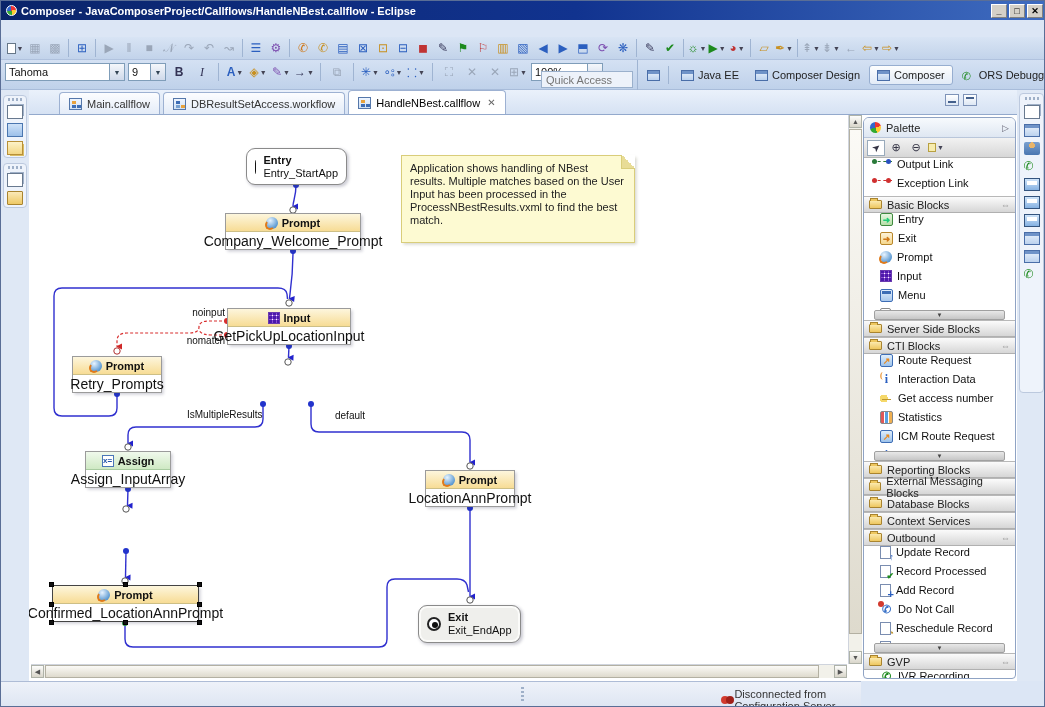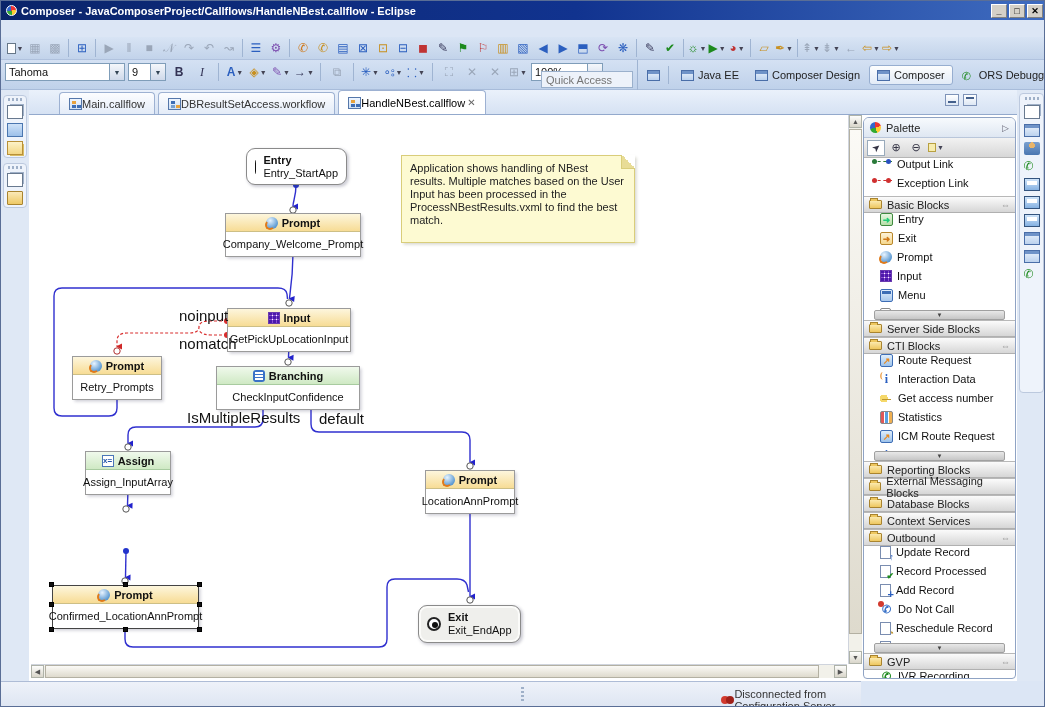--- a/index.html
+++ b/index.html
@@ -46,21 +46,21 @@
   .strip-group{background:#eef3fb;border:1px solid #bcc9de;border-radius:4px;width:24px;padding:2px 0;display:flex;flex-direction:column;align-items:center;gap:4px;}
   .dots{width:14px;height:3px;background:repeating-linear-gradient(90deg,#9fb0c8 0 2px,transparent 2px 4px);}
   .si{width:16px;height:14px;position:relative;}
   .si-restore{border:1px solid #68798f;background:#fff;box-shadow:2px -2px 0 -1px #9fb0c8;}
   .si-hier{background:linear-gradient(#cfe2f8,#9cc0ea);border:1px solid #4a76b0;}
   .si-pages{background:linear-gradient(#fdf2c8,#f3d784);border:1px solid #b89038;box-shadow:2px 2px 0 -1px #d9bc62;}
   .si-folder{background:linear-gradient(#fbe9b8,#eec965);border:1px solid #a9842f;border-radius:1px;}
 
   
   .tabbar{left:28px;top:89px;width:988px;height:25px;background:linear-gradient(#eaf1fb,#d6e2f3);border-bottom:1px solid #93a9cc;display:flex;align-items:flex-end;padding-left:30px;}
-  .etab{display:flex;align-items:center;height:22px;padding:0 9px;border:1px solid #9db1d2;border-bottom:none;border-radius:4px 4px 0 0;background:linear-gradient(#fcfdff,#e4ecf8);margin-right:3px;color:#333;white-space:nowrap;}
+  .etab{display:flex;align-items:center;gap:5px;height:22px;padding:0 9px;border:1px solid #9db1d2;border-bottom:none;border-radius:4px 4px 0 0;background:linear-gradient(#fcfdff,#e4ecf8);margin-right:3px;color:#333;white-space:nowrap;}
   .etab.active{background:#fff;height:24px;color:#000;}
   .tabicon{width:13px;height:12px;border:1px solid #5577aa;background:linear-gradient(#eef5ff,#cfe0f4);position:relative;}
   .tabicon::before{content:"";position:absolute;left:2px;top:2px;width:4px;height:3px;background:#e8a23c;box-shadow:5px 4px 0 #3d6db5, 0 4px 0 #3d6db5;}
   .tabicon.wf::before{background:#3d6db5;box-shadow:5px 4px 0 #e8a23c, 0 4px 0 #77a0d0;}
   .tclose{color:#666;font-size:10px;margin-left:2px;}
   .minmax{width:14px;height:12px;border:1px solid #7e93b8;background:linear-gradient(#fff,#dde7f4);position:relative;}
   .minmax::before{content:"";position:absolute;left:2px;right:2px;top:2px;height:2px;background:#44608c;}
   .minmax.mn::before{top:auto;bottom:2px;}
 
   
@@ -68,21 +68,21 @@
   .vscroll{position:absolute;right:155px;top:0;width:14px;height:549px;background:#f2f1ea;border-left:1px solid #cfd4dd;}
   .hscroll{position:absolute;left:2px;bottom:3px;width:816px;height:14px;background:#f2f1ea;border-top:1px solid #cfd4dd;}
   .sbtn{position:absolute;width:13px;height:13px;background:linear-gradient(#fdfdfc,#d9d6ca);border:1px solid #aeb2a8;font-size:7px;color:#555;display:flex;align-items:center;justify-content:center;}
   .sthumb{position:absolute;background:linear-gradient(#fbfaf6,#dedacd);border:1px solid #b3b0a2;}
 
   
   .blk{position:absolute;border:1px solid #9b9b9b;background:#fff;box-shadow:1.5px 1.5px 3px rgba(60,60,90,.25);}
   .bhead{height:18px;display:flex;align-items:center;justify-content:center;gap:4px;font-weight:bold;border-bottom:1px solid #cdbf86;}
   .bhead.orange{background:linear-gradient(#fdf6dd,#f7dc95);}
   .bhead.green{background:linear-gradient(#f0f9ec,#cfe9c4);border-bottom-color:#a8cba0;}
-  .bbody{height:24px;display:flex;align-items:center;justify-content:center;background:#fff;white-space:nowrap;font-size:11px;}
+  .bbody{height:17px;display:flex;align-items:center;justify-content:center;background:#fff;white-space:nowrap;font-size:14px;}
   .roundblk{position:absolute;border:1px solid #8a8a8a;border-radius:9px;background:#fff;box-shadow:1.5px 1.5px 3px rgba(60,60,90,.25);display:flex;align-items:center;padding:3px 8px;gap:7px;}
   .roundblk.exitb{background:#efefec;box-shadow:inset 0 0 0 2px #fbfbf9,1.5px 1.5px 3px rgba(60,60,90,.25);}
   .rb-lines{display:flex;flex-direction:column;line-height:13px;}
   .rb-title{font-weight:bold;}
   .entry-i{width:14px;height:14px;border-radius:50%;background:#111;}
   .exit-i{width:14px;height:14px;border-radius:50%;border:2px solid #222;background:#fff;position:relative;}
   .exit-i::before{content:"";position:absolute;left:3px;top:3px;width:6px;height:6px;border-radius:50%;background:#111;}
   .bicon{width:12px;height:12px;flex:0 0 auto;position:relative;}
   .prompt-i{border-radius:50%;background:radial-gradient(circle at 35% 30%,#e8f4ff,#5d9ad2 70%);}
   .prompt-i::before{content:"";position:absolute;left:-1px;bottom:-1px;width:6px;height:6px;border-radius:50%;border:2px solid #e07a1a;border-top-color:transparent;border-right-color:transparent;}
@@ -91,21 +91,21 @@
   .branch-i::before{content:"";position:absolute;left:2px;top:5px;width:8px;height:2px;background:#fff;box-shadow:0 -3px 0 #fff,0 3px 0 #fff;}
   .assign-i{background:#fff;border:1px solid #4a76b8;color:#2255aa;font-size:8px;font-weight:bold;line-height:10px;text-align:center;}
   .subdlg-i{background:linear-gradient(#dfeefc,#a8c8ea);border:1px solid #3f6aa8;}
   .subdlg-i::before{content:"";position:absolute;left:0;top:0;right:0;height:3px;background:#4f7ab8;}
   .subdlg-i::after{content:"";position:absolute;right:-2px;bottom:-2px;width:6px;height:5px;background:#3aa04a;border:1px solid #1d7030;}
 
   .note{position:absolute;background:#fdfad2;border:1px solid #d9cd7a;padding:6px 8px;line-height:13px;color:#222;box-shadow:1.5px 1.5px 3px rgba(90,90,60,.25);}
   .note::before{content:"";position:absolute;right:-1px;top:-1px;border-style:solid;border-width:0 14px 14px 0;border-color:transparent #fff transparent transparent;}
   .note::after{content:"";position:absolute;right:-1px;top:-1px;width:14px;height:14px;background:linear-gradient(225deg,transparent 50%,#e8dc96 50%);border-left:1px solid #d9cd7a;border-bottom:1px solid #d9cd7a;box-sizing:border-box;}
 
-  .elabel{position:absolute;color:#111;white-space:nowrap;font-size:15px;}
+  .elabel{position:absolute;color:#111;white-space:nowrap;font-size:10px;}
   .handle{position:absolute;width:5px;height:5px;background:#111;border:1px solid #000;}
 
   
   .palette{left:862px;top:116px;width:153px;height:562px;background:#fff;border:1px solid #8fa3c4;border-radius:6px 6px 4px 4px;overflow:hidden;}
   .pal-head{height:20px;background:linear-gradient(#f7fafd,#dfe7f2);border-bottom:1px solid #b9c6da;display:flex;align-items:center;padding:0 6px;gap:5px;font-size:11px;color:#222;}
   .pal-logo{width:11px;height:11px;border-radius:50%;background:conic-gradient(#e33 0 20%,#fc3 20% 45%,#3a3 45% 70%,#36c 70% 100%);}
   .pal-collapse{margin-left:auto;color:#667;font-size:9px;}
   .pal-tools{height:20px;background:linear-gradient(#f2f2f2,#d7d7d7);border-bottom:1px solid #b5b5b5;display:flex;align-items:center;padding:0 3px;gap:2px;}
   .pt{width:18px;height:16px;display:flex;align-items:center;justify-content:center;font-size:11px;color:#334;border:1px solid transparent;}
   .pt.sel{background:#fff;border-color:#9ab;}
@@ -399,27 +399,20 @@
     </div>
 
     <div class="blk" style="left:43px;top:241px;width:90px;">
       <div class="bhead orange">
           <span class="bicon prompt-i"></span>
           <span>Prompt</span>
         </div>
       <div class="bbody">Retry_Prompts</div>
     </div>
 
-    <div class="blk" style="left:187px;top:251px;width:144px;">
-      <div class="bhead green">
-          <span class="bicon branch-i"></span>
-          <span>Branching</span>
-        </div>
-      <div class="bbody">CheckInputConfidence</div>
-    </div>
 
     <div class="blk" style="left:56px;top:336px;width:86px;">
       <div class="bhead green">
           <span class="bicon assign-i">x=</span>
           <span>Assign</span>
         </div>
       <div class="bbody">Assign_InputArray</div>
     </div>
 
 
@@ -451,21 +444,21 @@
       <span class="exit-i"></span>
       <span class="rb-lines">
           <span class="rb-title">Exit</span>
           <span>Exit_EndApp</span>
         </span>
     </div>
 
     <div class="elabel" style="left:150px;top:192px;width:46px;text-align:right">noinput</div>
     <div class="elabel" style="left:150px;top:220px;width:46px;text-align:right">nomatch</div>
     <div class="elabel" style="left:158px;top:294px;">IsMultipleResults</div>
-    <div class="elabel" style="left:290px;top:295px;">default</div>
+    <div class="elabel" style="left:306px;top:295px;">default</div>
 
     <div class="vscroll">
       <span class="sbtn" style="left:0;top:0">▲</span>
       <span class="sthumb" style="left:0;top:14px;width:13px;height:505px"></span>
       <span class="sbtn" style="left:0;bottom:0">▼</span>
     </div>
     <div class="hscroll">
       <span class="sbtn" style="left:0;top:0">◀</span>
       <span class="sthumb" style="left:14px;top:0;width:774px;height:13px"></span>
       <span class="sbtn" style="right:0;top:0">▶</span>

